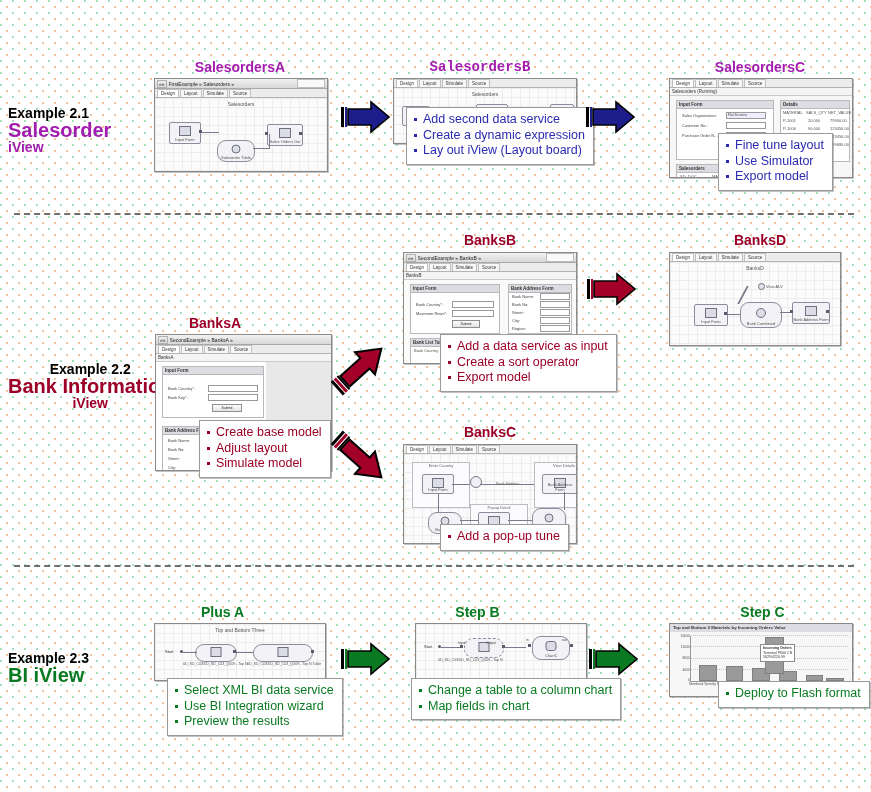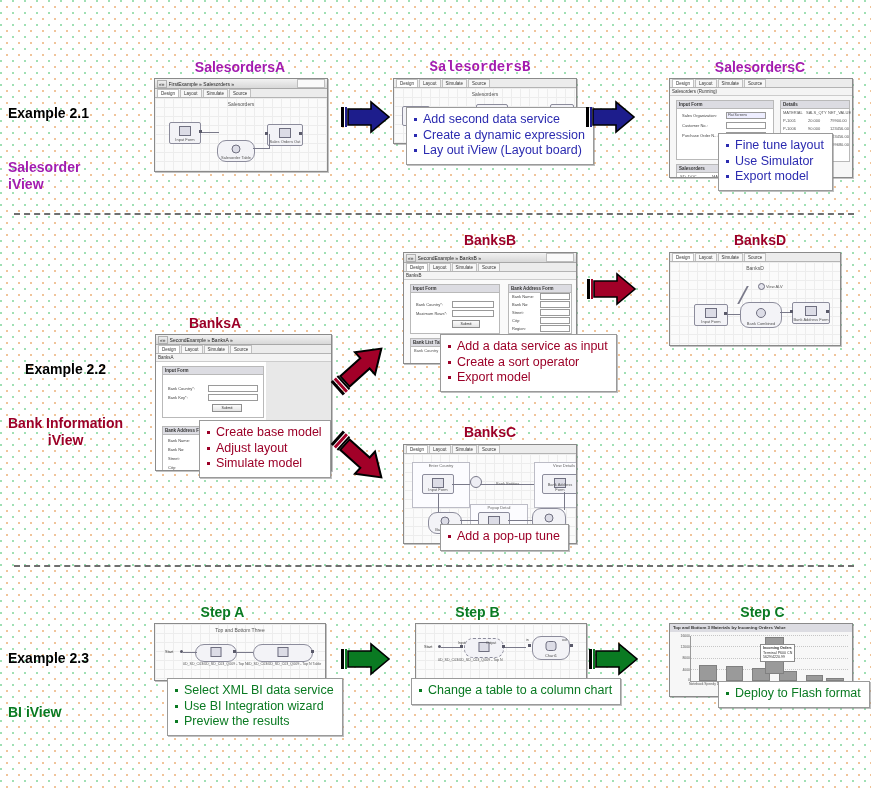--- a/index.html
+++ b/index.html
@@ -13,21 +13,21 @@
     background-position:0 0, 6px 6px;
     font-family:"Liberation Sans", sans-serif;
     font-size:12px;
     color:#000;
   }
   .stage{position:absolute;left:0;top:0;width:871px;height:792px;}
 
   
   .rowlabel{position:absolute;line-height:17px;}
   .rowlabel .l1{font-weight:bold;font-size:14px;color:#000;white-space:nowrap;}
-  .rowlabel .l2{font-weight:bold;font-size:14px;white-space:nowrap;margin-top:37px;}
+  .rowlabel .l2{font-weight:bold;font-size:20px;white-space:nowrap;}
   .rowlabel .l3{font-weight:bold;font-size:14px;white-space:nowrap;}
   .blue{color:#a21caf;}
   .red{color:#9c0028;}
   .green{color:#0a7a22;}
 
   
   .ptitle{position:absolute;font-weight:bold;font-size:14px;white-space:nowrap;text-align:center;}
 
   
   .shot{position:absolute;background:#ffffff;border:1px solid #8a8a8a;
@@ -502,21 +502,21 @@
     </ul>
   </div>
 
   <div class="divider" style="left:14px;top:565px;width:840px;"></div>
 
   <div class="rowlabel" style="left:8px;top:650px;">
     <div class="l1">Example 2.3</div>
     <div class="l2 green">BI iView</div>
   </div>
 
-  <div class="ptitle green" style="left:165px;top:604px;width:115px;">Step A</div>
+  <div class="ptitle green" style="left:165px;top:604px;width:115px;">Plus A</div>
   <div class="shot" style="left:154px;top:623px;width:170px;height:56px;">
     <div class="canvas">
       <div class="ctitle">Top and Bottom Three</div>
       <div style="position:absolute;left:10px;top:25px;font-size:4px;color:#333;">Start</div>
       <div class="port" style="left:25px;top:26px;border-radius:50%;"></div>
       <div class="node rnd" style="left:40px;top:20px;width:40px;height:16px;">
         <div class="glyph" style="width:9px;height:8px;"></div>
       </div>
       <div style="position:absolute;left:28px;top:38px;font-size:3.6px;color:#555;white-space:nowrap;">0D_SD_C03/0D_SD_C03_Q009 - Top N</div>
       <div class="node rnd" style="left:98px;top:20px;width:58px;height:16px;">
@@ -566,20 +566,21 @@
       <div class="wire" style="left:88px;top:23px;width:22px;"></div>
       <div class="port" style="left:44px;top:21px;"></div>
       <div class="port" style="left:86px;top:21px;"></div>
       <div class="port" style="left:112px;top:20px;"></div>
       <div class="port" style="left:154px;top:20px;"></div>
     </div>
   </div>
   <div class="note g" style="left:411px;top:678px;">
     <ul>
       <li>Change a table to a column chart</li>
+      <li>Map fields in chart</li>
     </ul>
   </div>
 
   <div class="arrow" style="left:589px;top:640px;">
     <svg width="50" height="38" viewBox="0 0 50 38">
       <rect x="0" y="9" width="3" height="20" fill="#000"></rect>
       <rect x="4" y="9" width="2" height="20" fill="#0a7a22"></rect>
       <polygon points="7,11 30,11 30,4 48,19 30,34 30,27 7,27" fill="#0a7a22" stroke="#000" stroke-width="1.6"></polygon>
     </svg>
   </div>

